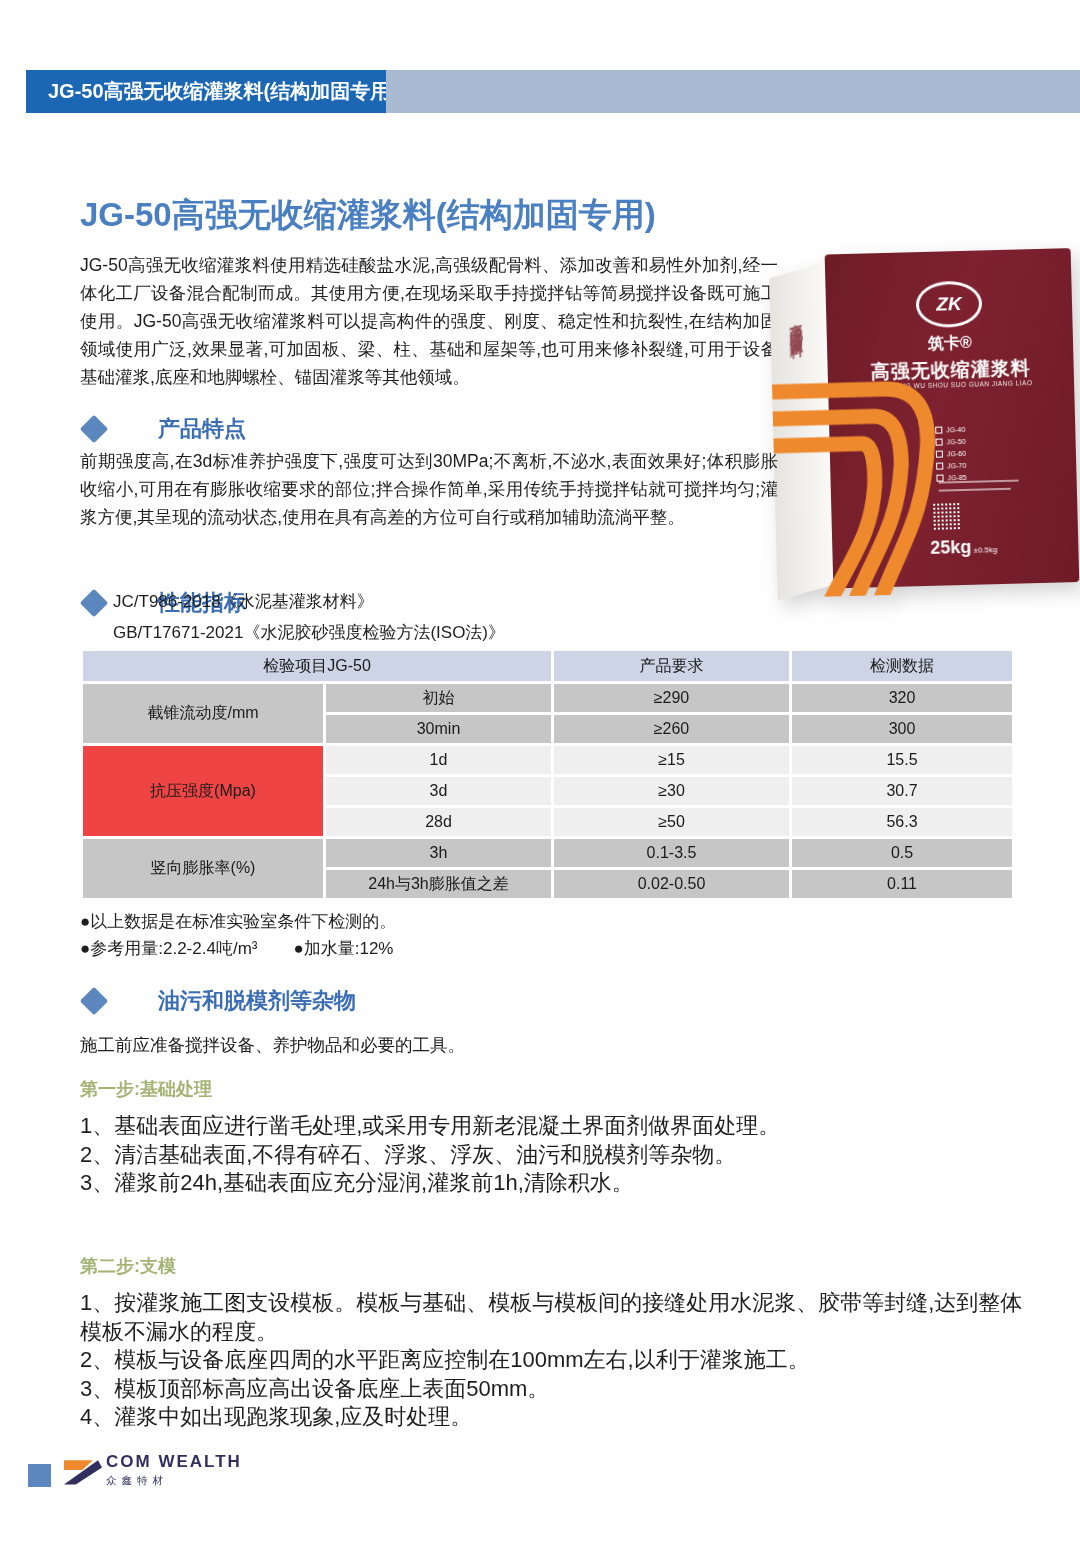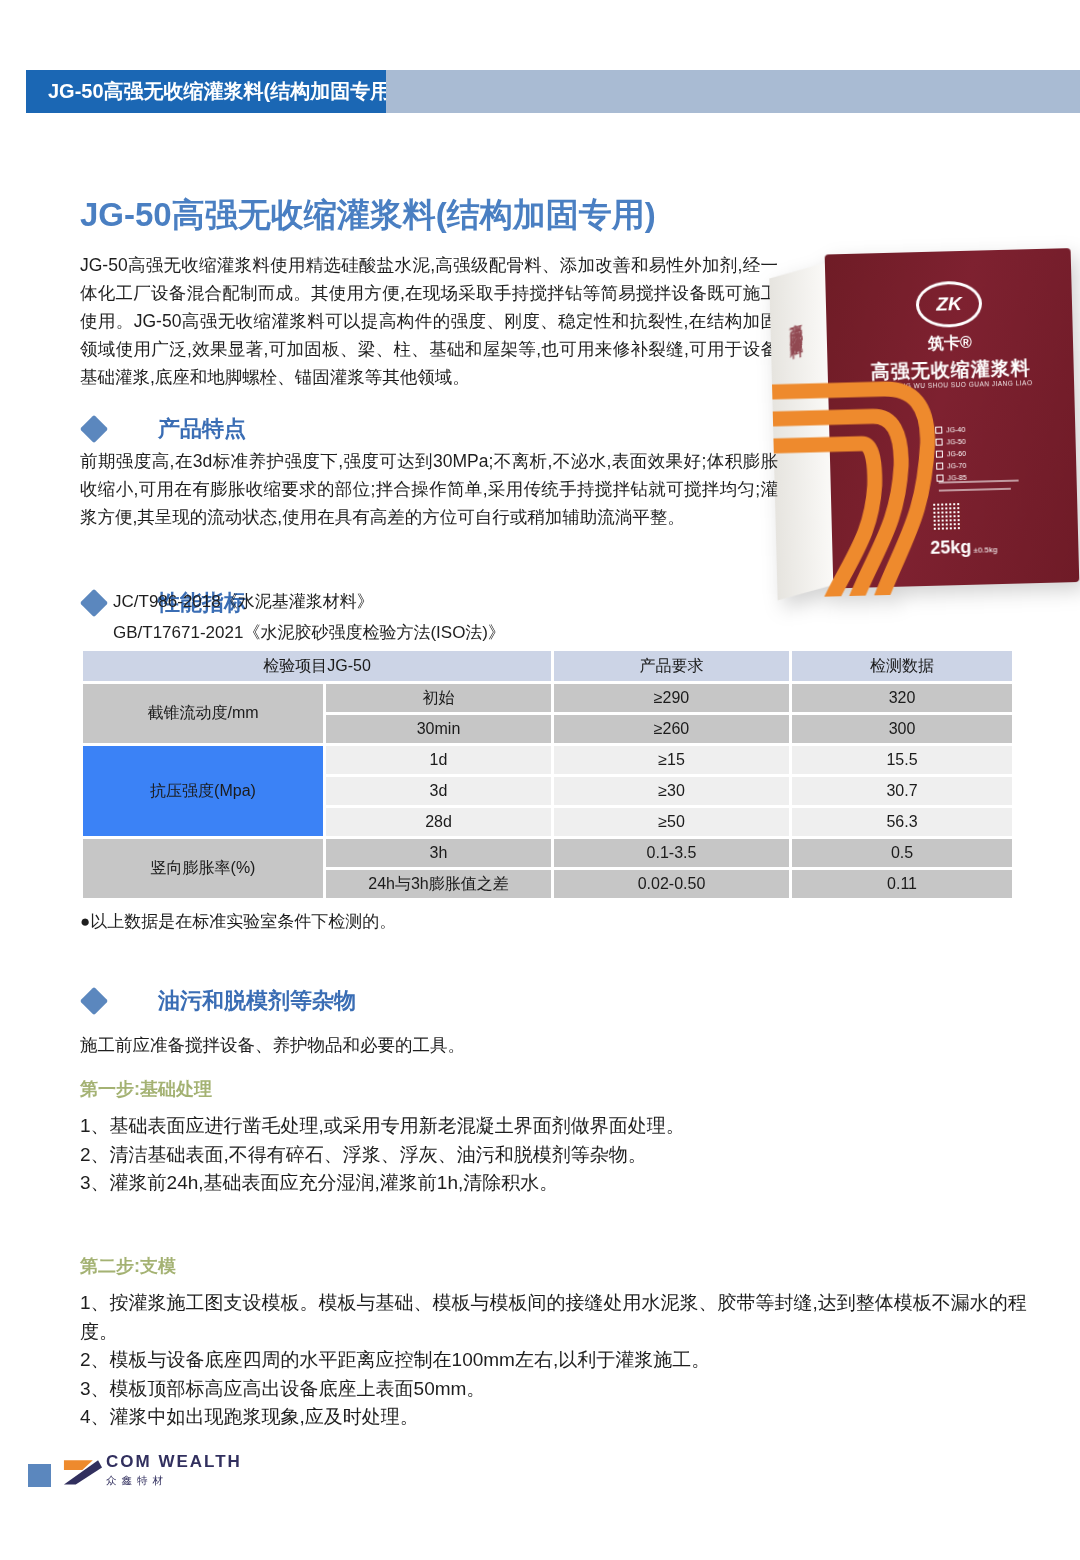--- a/index.html
+++ b/index.html
@@ -27,33 +27,33 @@
 
   .standards{position:absolute;left:113px;top:586px;font-size:17px;line-height:31px;}
 
   
   .spec-table{position:absolute;left:80px;top:648px;width:920px;border-collapse:separate;border-spacing:3px;table-layout:fixed;}
   .spec-table th,.spec-table td{padding:0;text-align:center;vertical-align:middle;font-size:16px;font-weight:normal;color:#1b1b1b;}
   .spec-table tr.hdr th{background:#ccd4e6;height:30px;}
   .spec-table tr.dark td{background:#c6c6c6;height:28px;}
   .spec-table tr.light td{background:#efefef;height:28px;}
   .spec-table td.lbl{background:#c0c0c0;margin-top:37px;}
-  .spec-table tr.light td.lbl{background:#3b82f6;}
+  .spec-table tr.light td.lbl{background:#ef4444;}
 
   
   .note{position:absolute;left:80px;font-size:17px;line-height:27px;display:flex;gap:36px;white-space:nowrap;}
   .note1{top:908px;}
   .note2{top:935px;}
 
   .method-intro{position:absolute;left:80px;top:1033px;margin:0;font-size:17.5px;}
 
   
   .step{position:absolute;left:80px;width:952px;}
   .step-head{font-size:18px;font-weight:bold;color:#a4b273;margin-bottom:11px;}
-  .step-item{font-size:19px;line-height:28.5px;}
+  .step-item{font-size:22px;line-height:28.5px;}
   .step1{top:1077px;} .step2{top:1254px;} .step3{top:1369px;}
 
   
   .bag{position:absolute;left:773px;top:246px;width:302px;height:348px;transform:rotate(-1.5deg);
        filter:drop-shadow(6px 8px 10px rgba(0,0,0,0.18));}
   .bag-side{position:absolute;left:0;top:14px;width:58px;height:322px;background:linear-gradient(90deg,#e6e4df,#fbfaf8);
             transform:skewY(-14deg);transform-origin:100% 0;}
   .bag-side-text{position:absolute;left:16px;top:42px;writing-mode:vertical-rl;font-size:13px;font-weight:bold;
                  color:#7a202c;opacity:.8;filter:blur(.6px);letter-spacing:3px;}
   .bag-front{position:absolute;left:56px;top:6px;width:246px;height:334px;border-radius:4px;
@@ -208,20 +208,24 @@
         <td>24h与3h膨胀值之差</td>
         <td>0.02-0.50</td>
         <td>0.11</td>
       </tr>
     </tbody>
   </table>
 
   <div class="note note1">
     <span>●以上数据是在标准实验室条件下检测的。</span>
   </div>
+  <div class="note note2">
+    <span>●参考用量:2.2-2.4吨/m³</span>
+    <span>●加水量:12%</span>
+  </div>
 
   <div class="sec-head method-head">
     <span class="diamond"></span>
     <span class="sec-title">油污和脱模剂等杂物</span>
   </div>
   <p class="method-intro">施工前应准备搅拌设备、养护物品和必要的工具。</p>
 
   <div class="step step1">
     <div class="step-head">第一步:基础处理</div>
     <div class="step-item">1、基础表面应进行凿毛处理,或采用专用新老混凝土界面剂做界面处理。</div>

